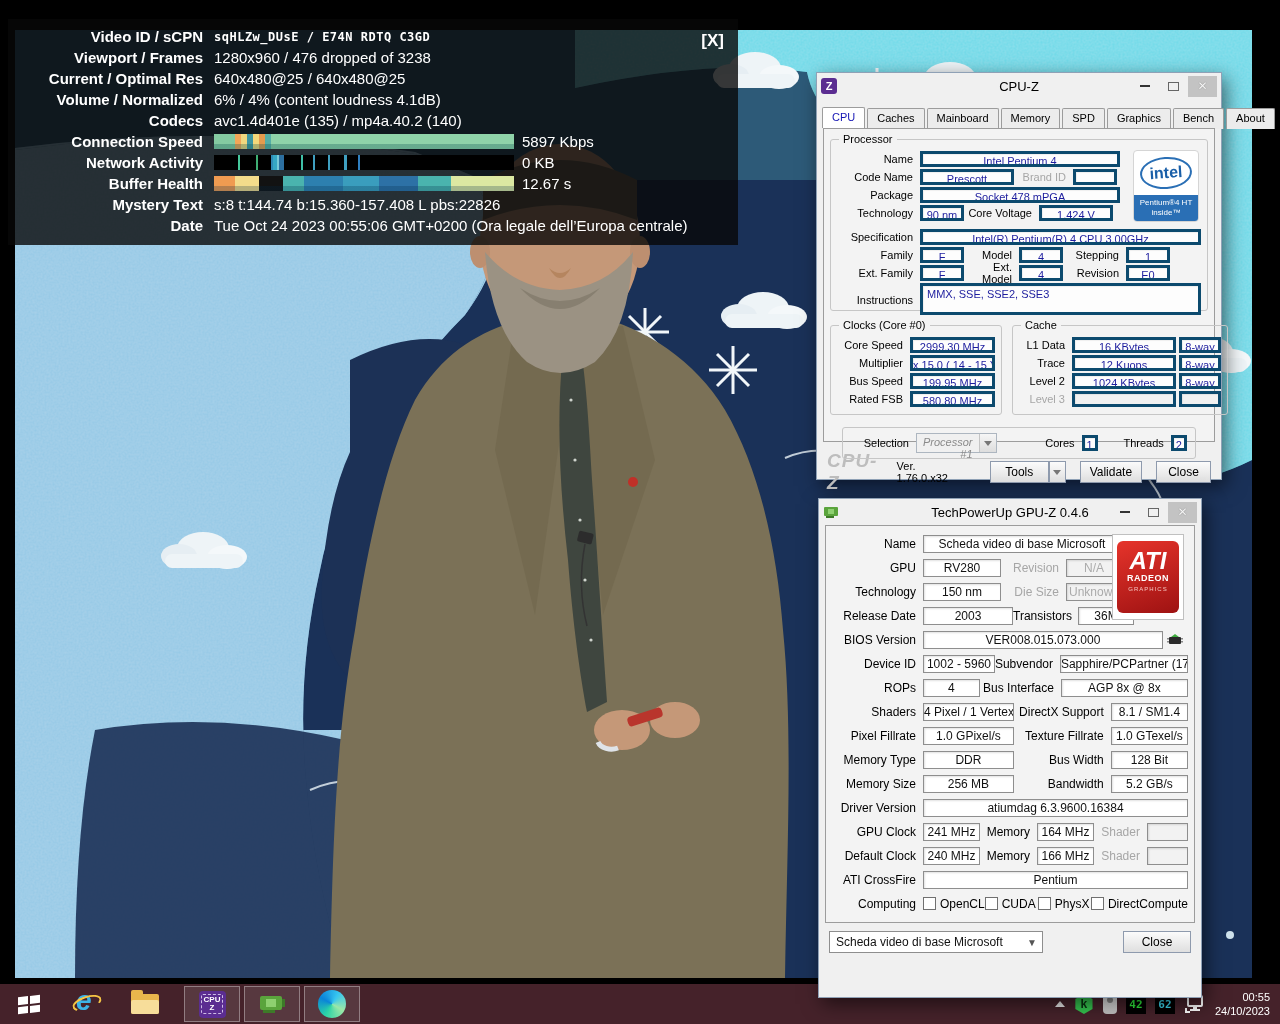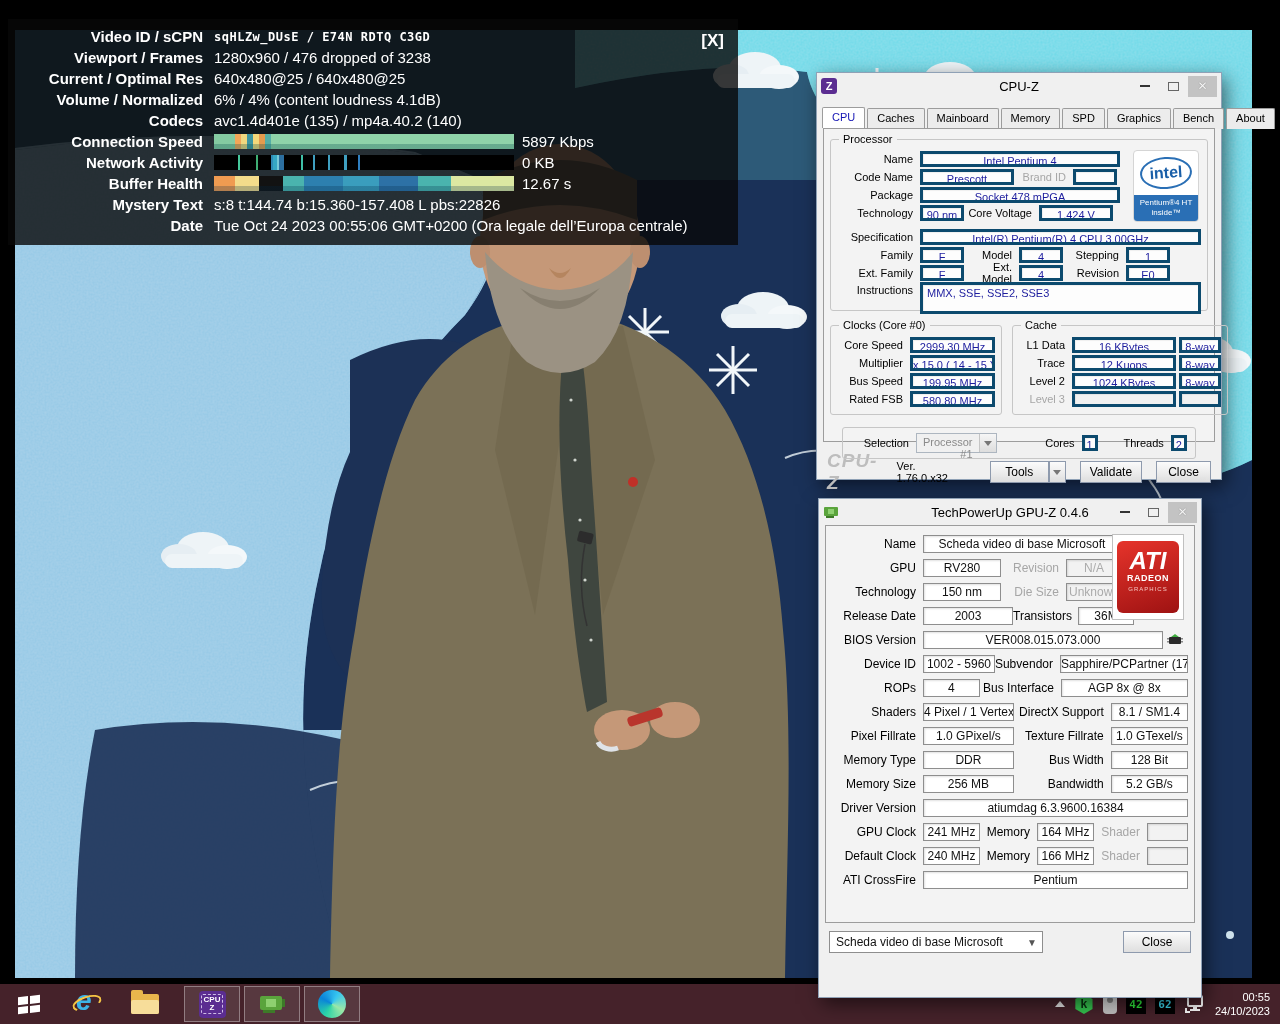--- a/index.html
+++ b/index.html
@@ -81,21 +81,21 @@
   .intel-oval { border:2px solid #2a6fb5; border-radius:50%; width:52px; height:32px; color:#1a5fa8;
                 font-size:16px; font-weight:bold; line-height:28px; transform:rotate(-4deg); }
   .intel-bottom { height:28px; background:#2a6fb5; color:#fff; font-size:8px; line-height:10px; padding-top:3px; }
   .clockcache { display:flex; gap:10px; margin:14px 2px 0; }
   .clocks { width:172px; padding:10px 6px 6px; }
   .clocks .lbl { width:66px; }
   .cache { flex:1; padding:10px 6px 6px; }
   .cache .lbl { width:46px; }
   .selgrp { margin:12px 14px 0; height:32px; display:flex; align-items:center; padding:8px 8px; }
   .combo { display:flex; height:20px; border:1px solid #adb6c0; background:#f0f0f0; }
-  .combo .ctext { padding:2px 6px 0; font-size:11px; color:#8a8a8a; flex:1; text-align:right; }
+  .combo .ctext { padding:2px 6px 0; font-size:11px; color:#8a8a8a; flex:1; text-align:right;font-style:italic; }
   .combo .carr { width:17px; border-left:1px solid #c5c5c5; background:linear-gradient(#f6f6f6,#ddd);
                  display:flex; align-items:center; justify-content:center; }
   .tri-dn { width:0; height:0; border-left:4px solid transparent; border-right:4px solid transparent;
             border-top:5px solid #777; }
   .cpuz-footer { display:flex; align-items:center; margin:8px 10px 0; }
   .cpuz-brand { font-size:19px; font-weight:bold; font-style:italic; color:#bdbdbd; letter-spacing:1px; }
   .cpuz-ver { font-size:11px; margin-left:10px; }
 
   
   .gpuz { left:818px; top:498px; width:384px; height:500px; z-index:30; font-size:12px; }
@@ -384,21 +384,21 @@
           <span class="fld" style="width:44px">1</span>
         </div>
       <div class="crow">
           <span class="lbl">Ext. Family</span>
           <span class="fld" style="width:44px">F</span>
           <span class="lbl" style="width:48px">Ext. Model</span>
           <span class="fld" style="width:44px">4</span>
           <span class="lbl" style="width:56px">Revision</span>
           <span class="fld" style="width:44px">E0</span>
         </div>
-      <div class="crow" style="height:34px;align-items:flex-start">
+      <div class="crow" style="height:34px;align-items:center">
           <span class="lbl" style="margin-top:2px">Instructions</span>
           <span class="fld" style="width:288px;height:32px;text-align:left;padding:1px 4px;line-height:14px">MMX, SSE, SSE2, SSE3</span>
         </div>
     </div>
     <div class="clockcache">
       <div class="group clocks">
         <span class="gcap">Clocks (Core #0)</span>
         <div class="crow">
             <span class="lbl">Core Speed</span>
             <span class="fld" style="width:86px">2999.30 MHz</span>
@@ -581,20 +581,31 @@
         <span class="gfld" style="width:64px">240 MHz</span>
         <span class="lbl" style="width:50px">Memory</span>
         <span class="gfld" style="width:64px">166 MHz</span>
         <span class="lbl gray" style="width:46px">Shader</span>
         <span class="gfld gray" style="width:46px"></span>
       </div>
     <div class="grow">
         <span class="lbl">ATI CrossFire</span>
         <span class="gfld" style="width:276px">Pentium</span>
       </div>
+    <div class="grow">
+        <span class="lbl">Computing</span>
+      <span class="cbx"></span>
+        <span style="width:52px">OpenCL</span>
+      <span class="cbx"></span>
+        <span style="width:44px">CUDA</span>
+      <span class="cbx"></span>
+        <span style="width:44px">PhysX</span>
+      <span class="cbx"></span>
+        <span>DirectCompute</span>
+    </div>
   </div>
   <div class="gpuz-bottom">
     <span class="gcombo">
       <span class="ctext">Scheda video di base Microsoft</span>
       <span class="carr">
           <span class="chev">▼</span>
         </span>
     </span>
     <span class="btn" style="width:68px;margin-left:auto">Close</span>
   </div>

